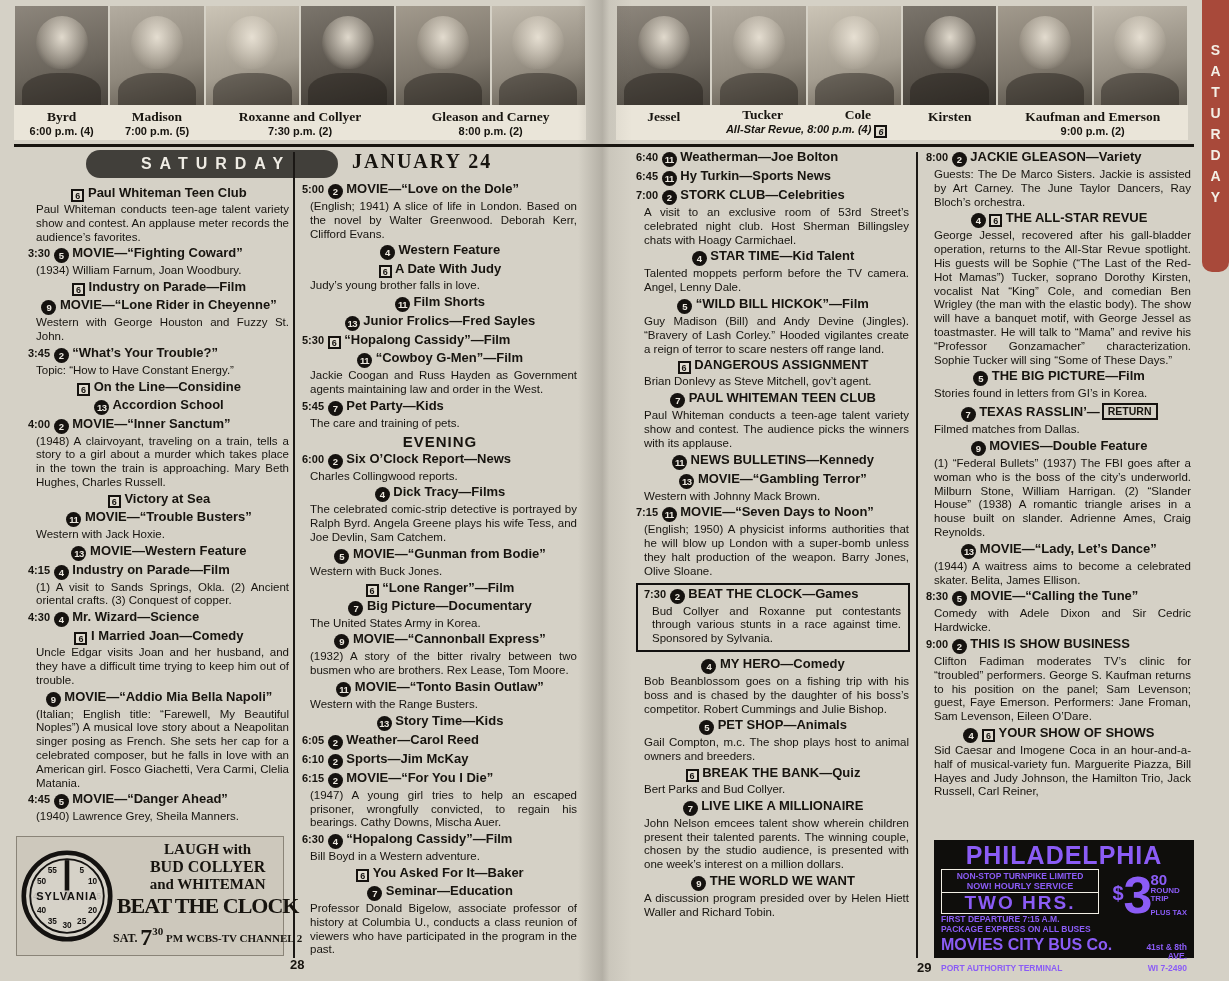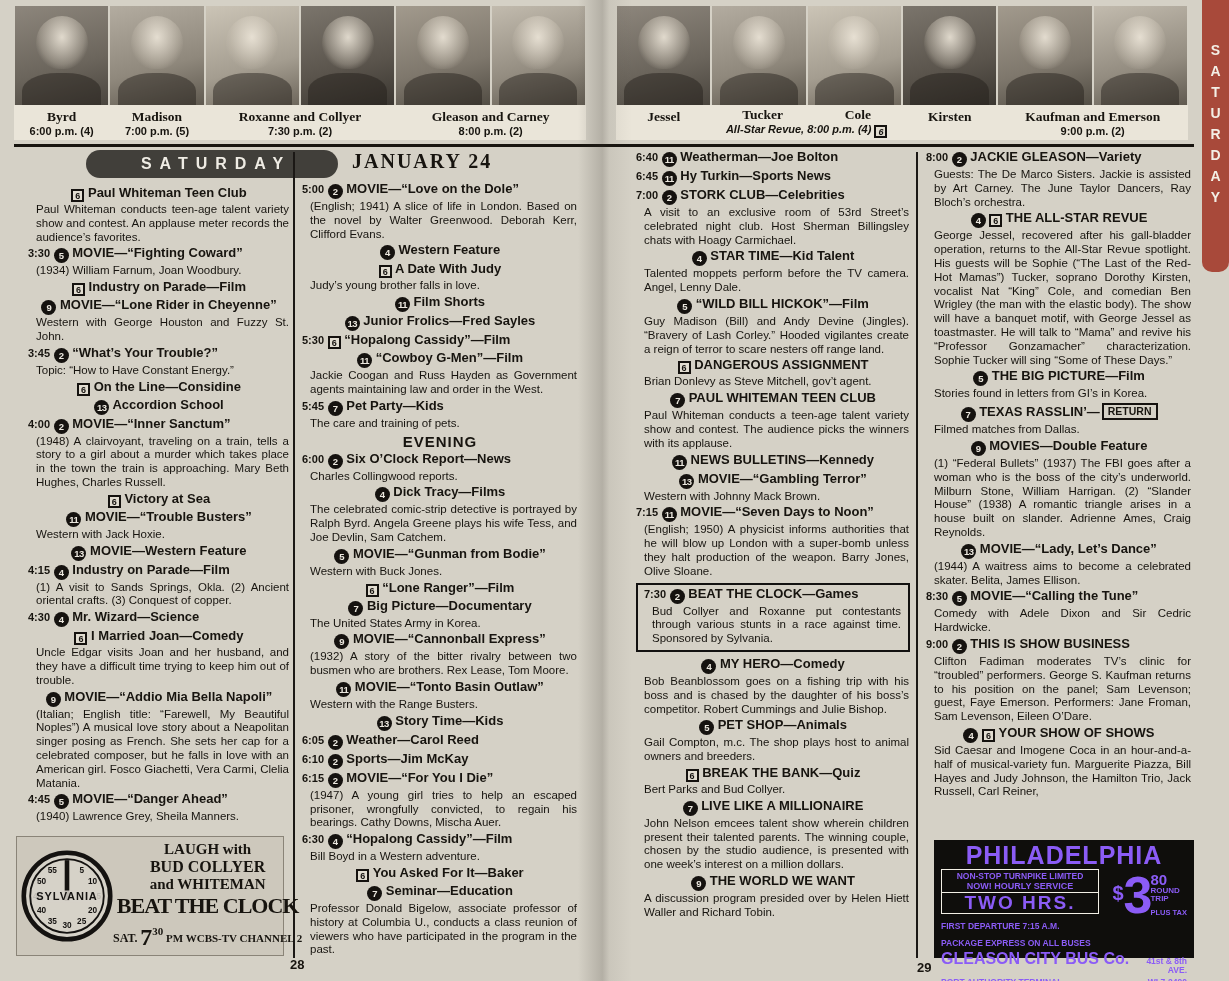--- a/index.html
+++ b/index.html
@@ -91,21 +91,21 @@
   .ad-phila{position:absolute;left:934px;top:840px;width:260px;height:118px;background:#0f0e0c;
         color:#8b5cf6;padding:3px 7px;}
   .ph-title{font-weight:bold;font-size:25px;letter-spacing:1px;text-align:center;line-height:1;}
   .ph-mid{display:flex;margin-top:1px;}
   .ph-left{width:158px;}
   .ph-box{border:1.5px solid #f2efe6;padding:1px 2px;text-align:center;}
   .ph-l1{font-weight:bold;font-size:8.5px;white-space:nowrap;}
   .ph-l2{font-weight:bold;font-size:9px;white-space:nowrap;}
   .ph-two{border:1.5px solid #f2efe6;border-top:none;font-weight:bold;font-size:19px;
         text-align:center;letter-spacing:2px;line-height:1.05;}
-  .ph-l3,.ph-l4{font-weight:bold;font-size:8.5px;margin-top:7px;white-space:nowrap;}
+  .ph-l3,.ph-l4{font-weight:bold;font-size:8.5px;margin-top:0;white-space:nowrap;}
   .ph-price{flex:1;display:flex;justify-content:flex-end;line-height:1;}
   .ph-dollar{font-weight:bold;font-size:20px;margin-top:14px;}
   .ph-big{font-weight:bold;font-size:52px;letter-spacing:-2px;}
   .ph-price-right{display:flex;flex-direction:column;font-weight:bold;text-align:left;margin-top:3px;}
   .ph-cents{font-size:15px;}
   .ph-rt1,.ph-rt2{font-size:8px;}
   .ph-rt3{font-size:7.5px;margin-top:6px;}
   .ph-bottom{margin-top:2px;}
   .ph-row1{display:flex;justify-content:space-between;align-items:baseline;}
   .ph-co{font-weight:bold;font-size:16px;white-space:nowrap;}
@@ -493,21 +493,21 @@
       <span class="ph-price-right">
         <span class="ph-cents">80</span>
         <span class="ph-rt1">ROUND</span>
         <span class="ph-rt2">TRIP</span>
         <span class="ph-rt3">PLUS TAX</span>
       </span>
     </div>
   </div>
   <div class="ph-bottom">
     <div class="ph-row1">
-      <span class="ph-co">GLEASON CITY BUS Co.</span>
+      <span class="ph-co">MOVIES CITY BUS Co.</span>
       <span class="ph-addr">41st &amp; 8th AVE.</span>
     </div>
     <div class="ph-row2">
       <span>PORT AUTHORITY TERMINAL</span>
       <span>WI 7-2490</span>
     </div>
   </div>
 </div>
 
 <div class="pagenum pn-left">28</div>

